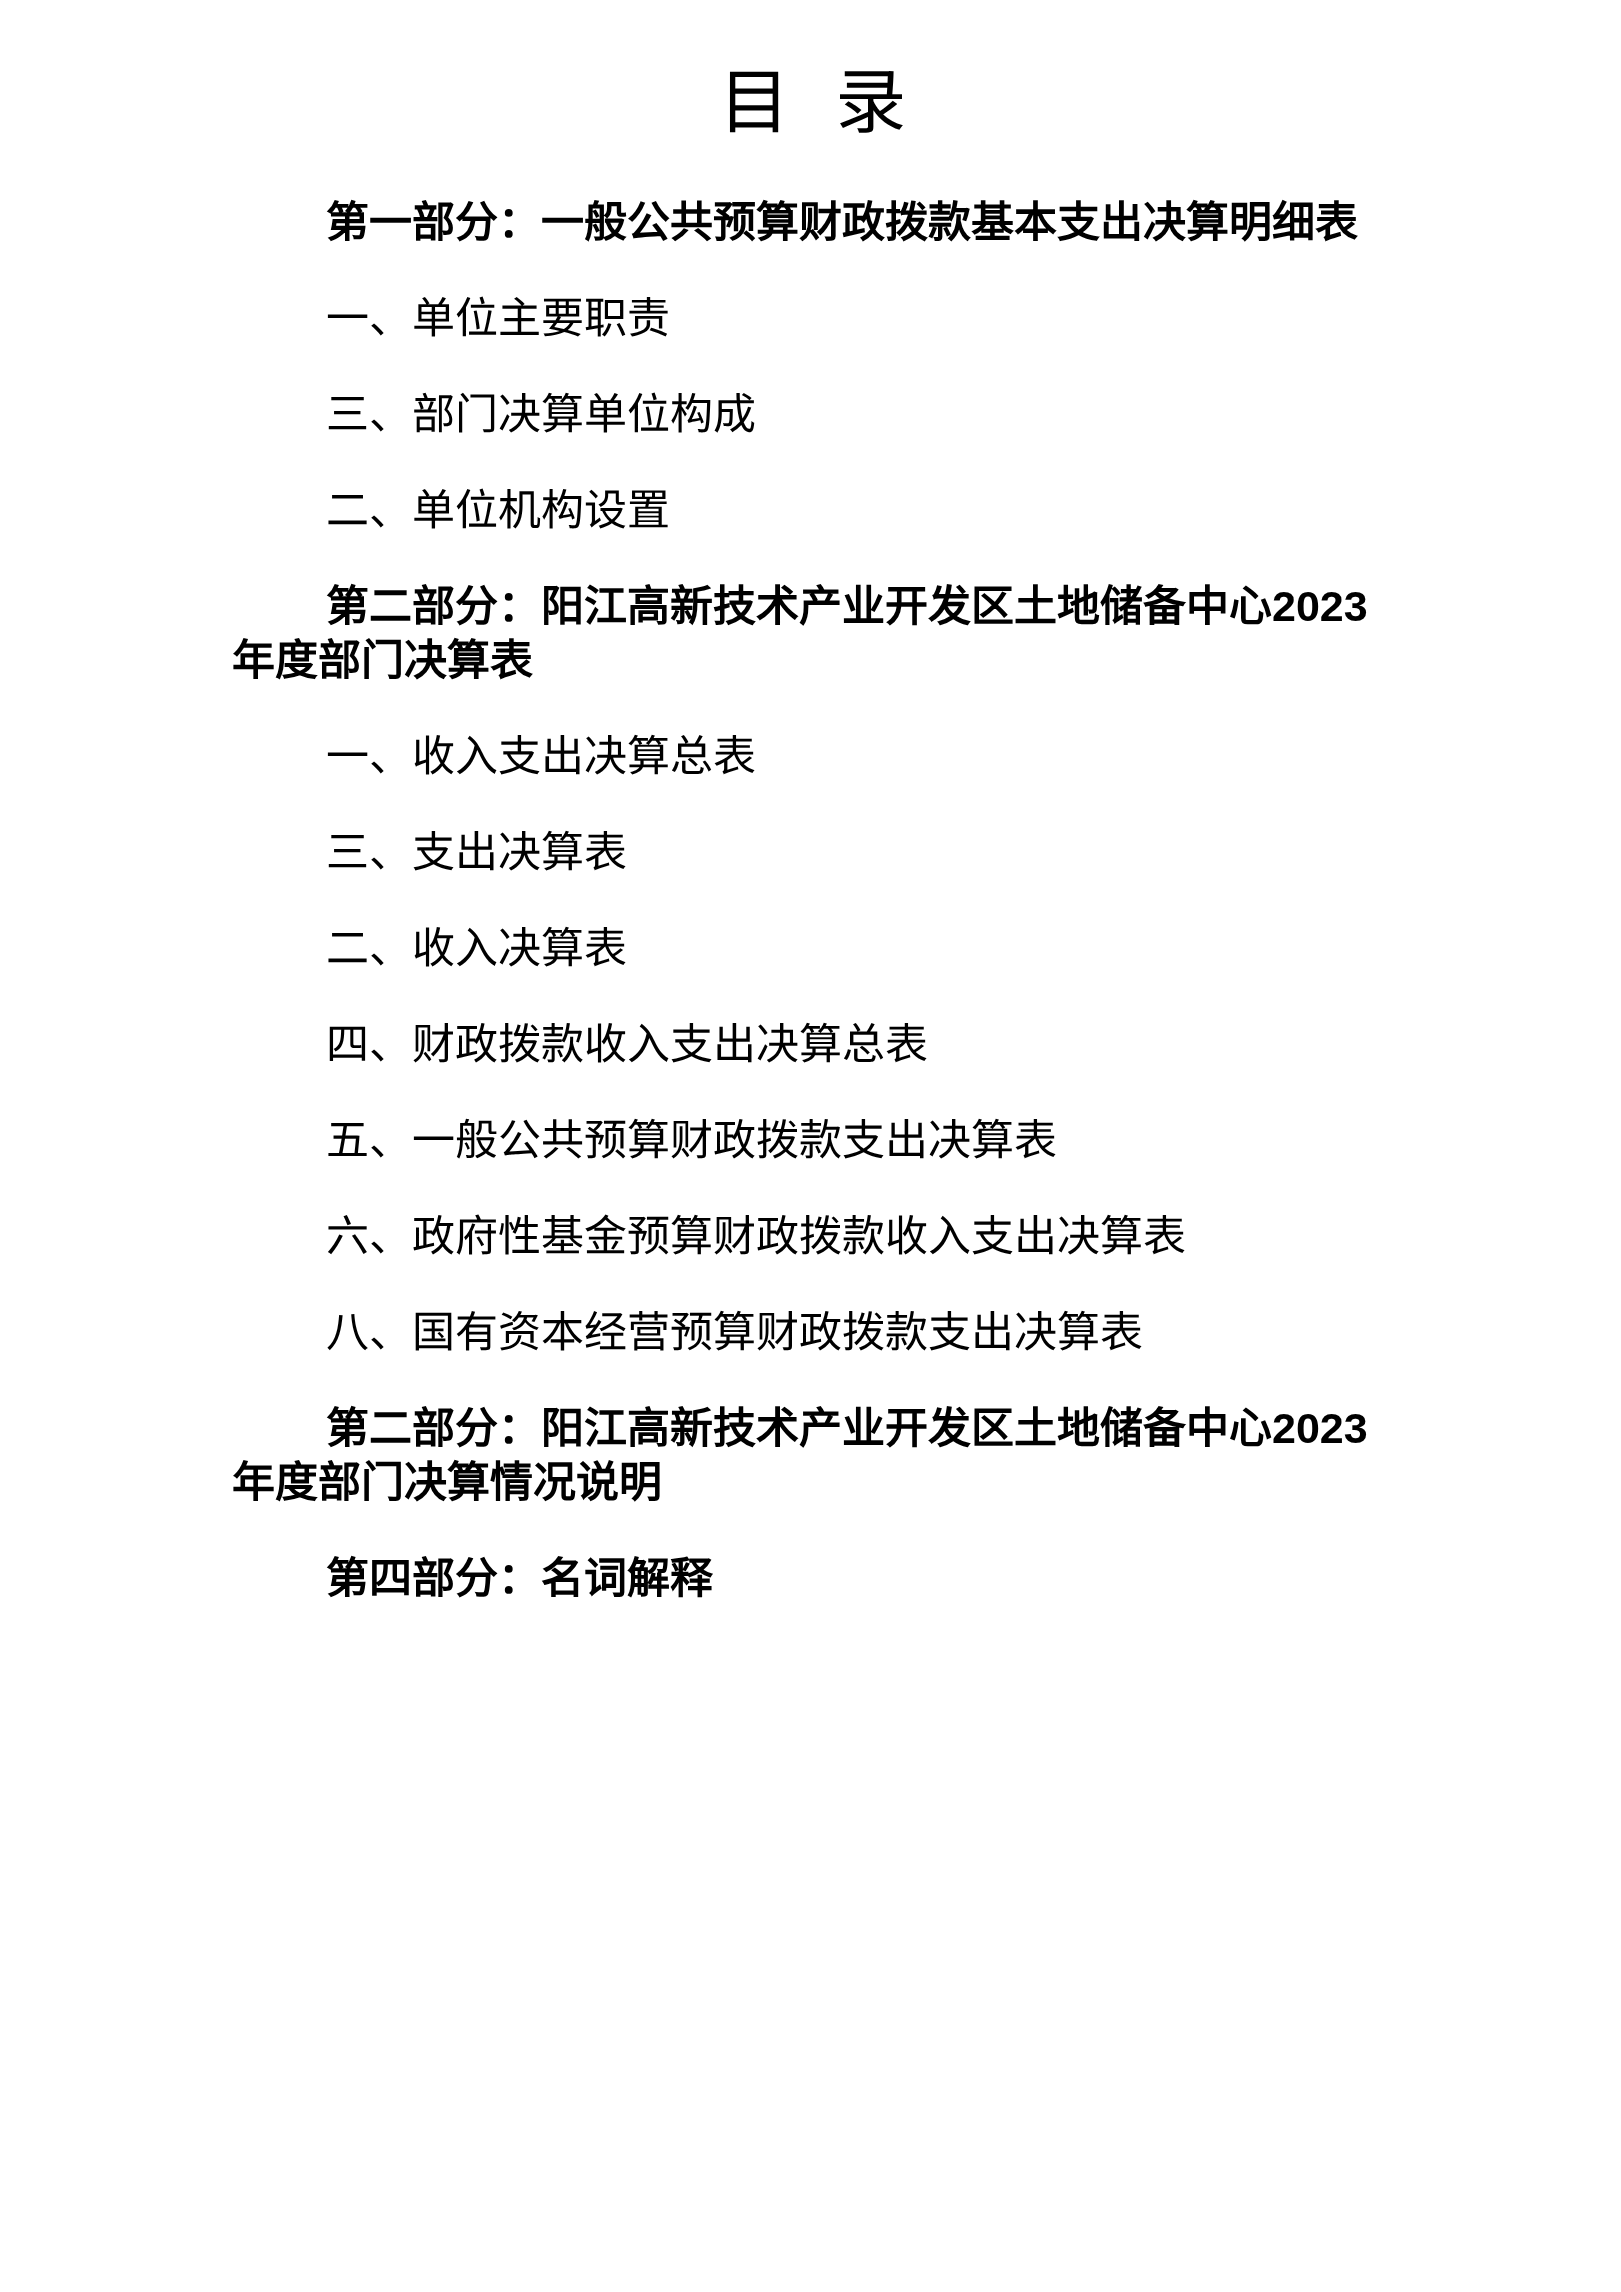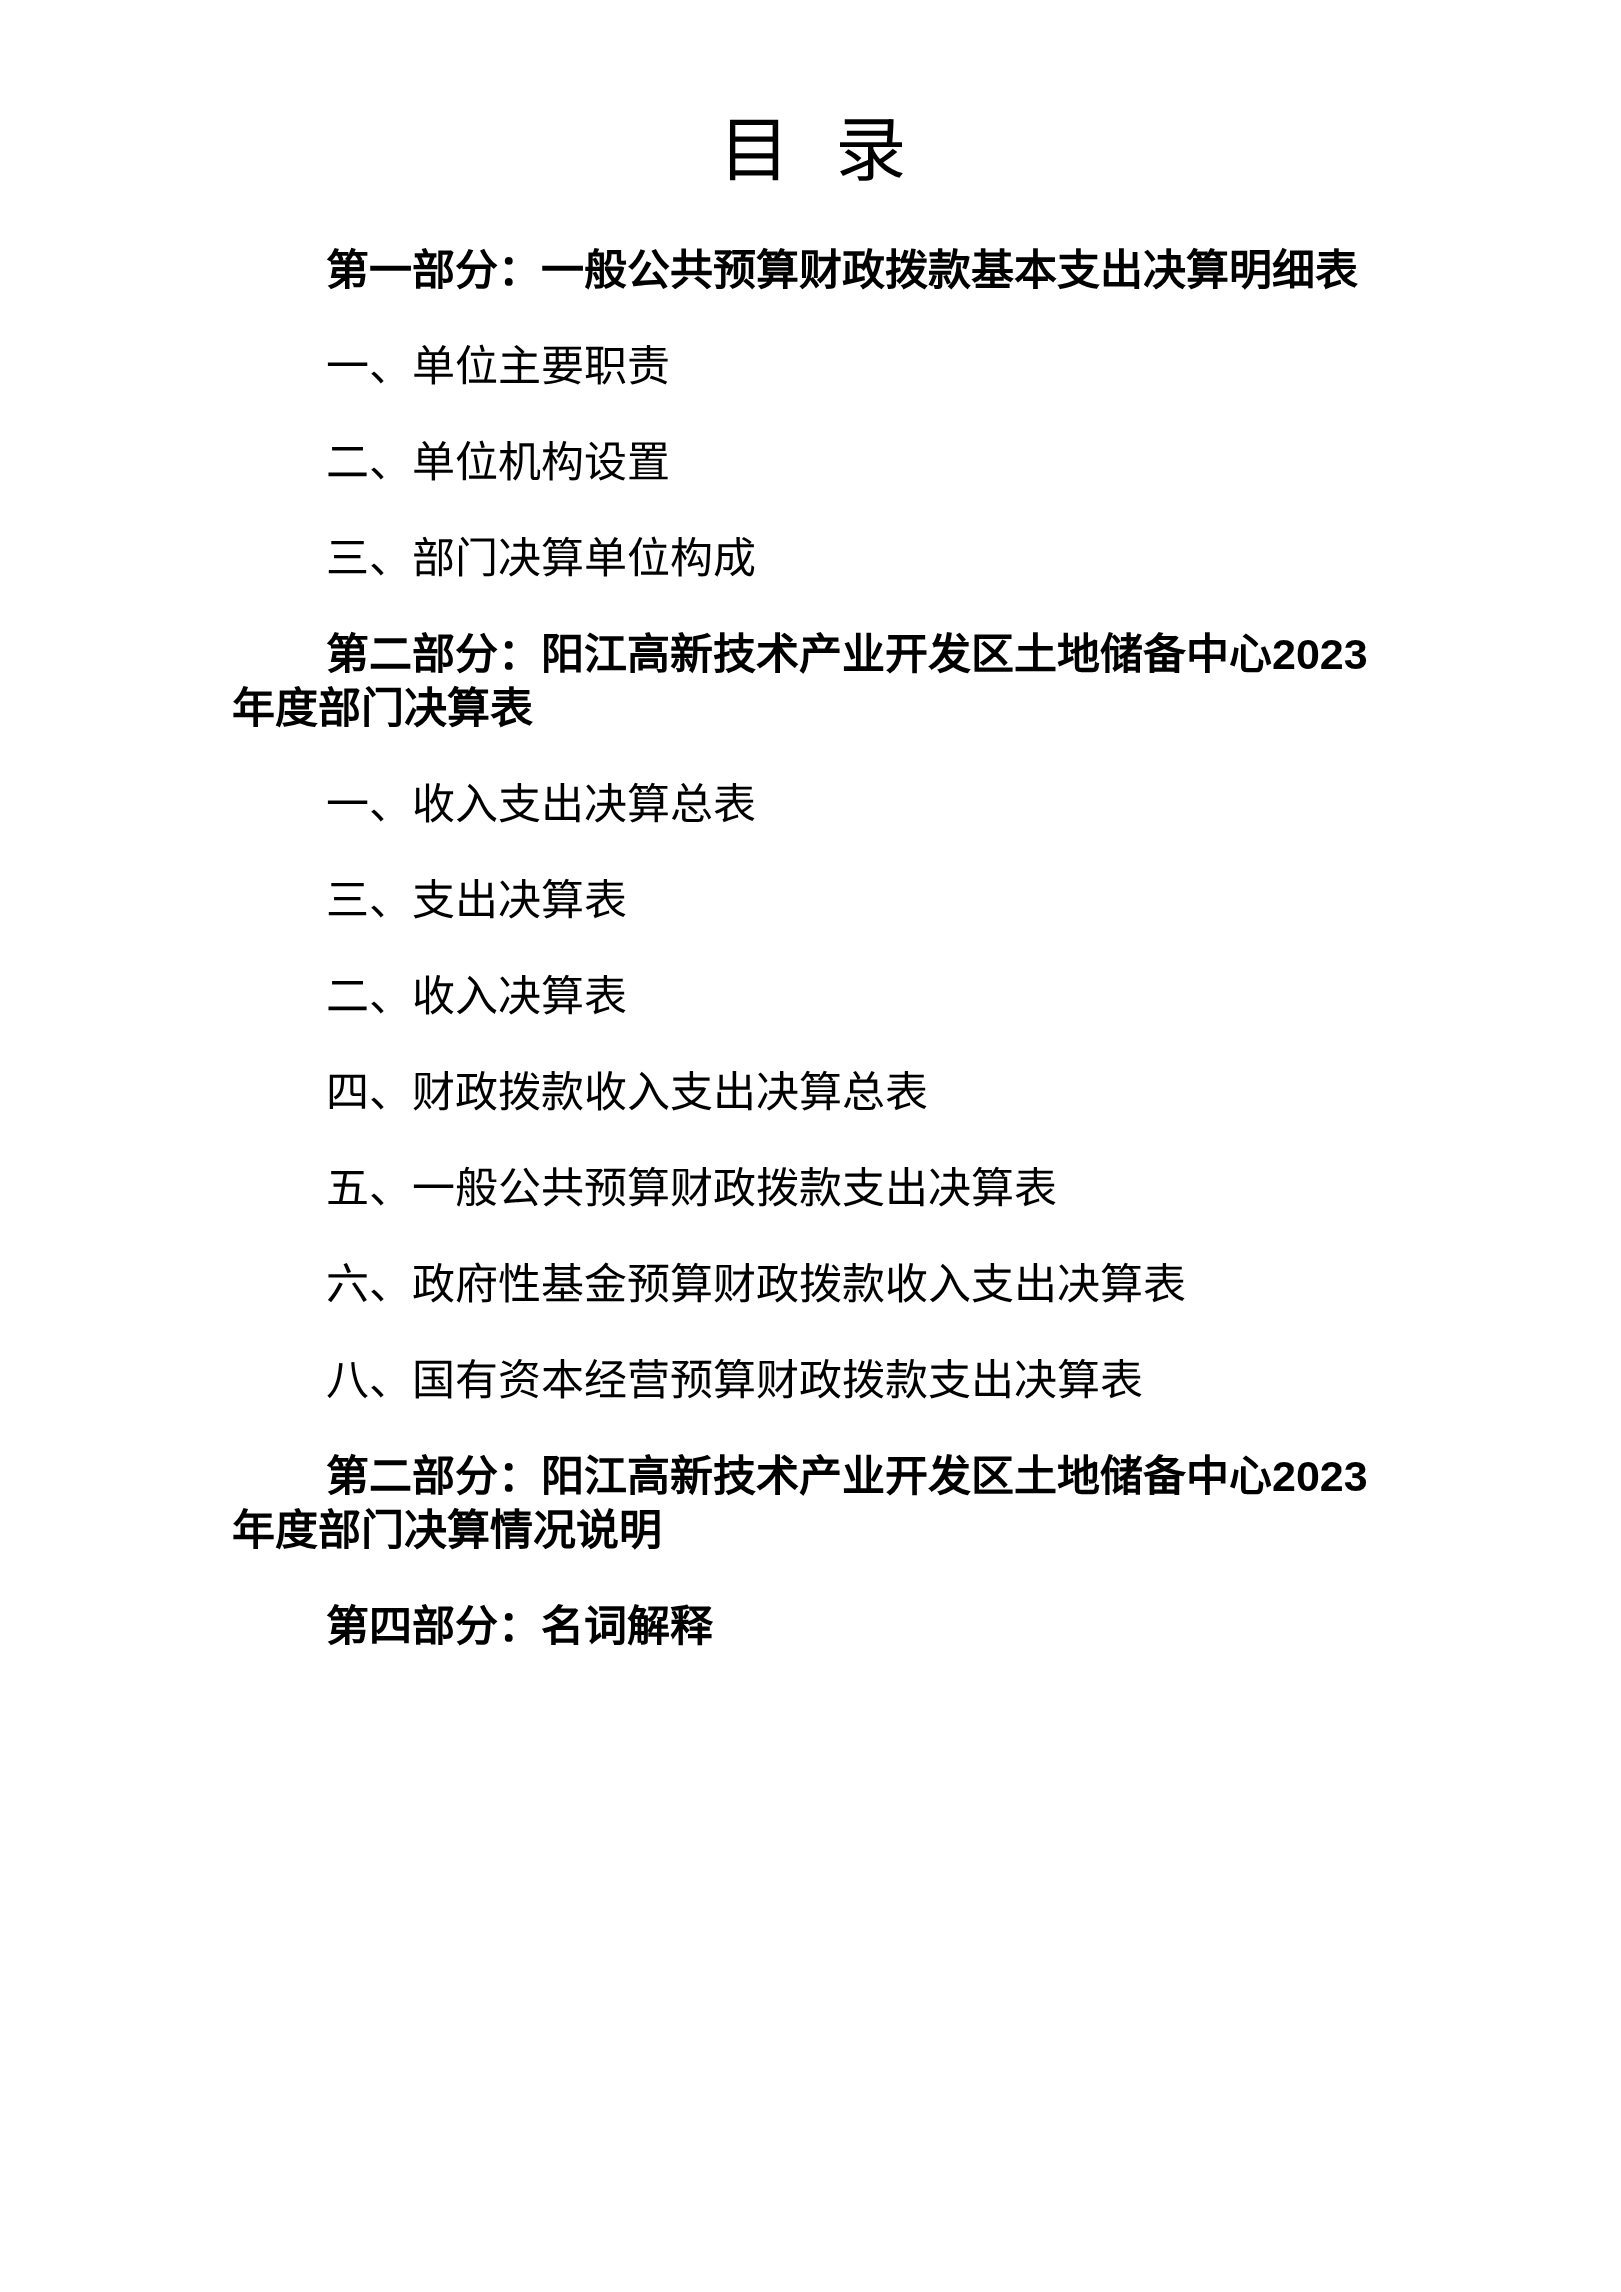--- a/index.html
+++ b/index.html
@@ -7,21 +7,21 @@
     padding: 0;
     background: #ffffff;
   }
   .page {
     position: relative;
     width: 1621px;
     height: 2293px;
     box-sizing: border-box;
     background: #ffffff;
     color: #000000;
-    padding: 114px 226px 0 232px;
+    padding: 66px 226px 0 232px;
     font-family: "Liberation Sans", sans-serif;
     overflow: hidden;
   }
   .doc-title {
     font-size: 71px;
     line-height: 74px;
     font-weight: normal;
     text-align: center;
     white-space: pre;
     letter-spacing: 2px;
@@ -44,22 +44,22 @@
 </head>
 <body>
 
 <div class="page">
 
   <h1 class="doc-title">目  录</h1>
 
   <p class="para sec-heading">第一部分：一般公共预算财政拨款基本支出决算明细表</p>
 
   <p class="para toc-item">一、单位主要职责</p>
+  <p class="para toc-item">三、部门决算单位构成</p>
   <p class="para toc-item">二、单位机构设置</p>
-  <p class="para toc-item">三、部门决算单位构成</p>
 
   <p class="para sec-heading">第二部分：阳江高新技术产业开发区土地储备中心2023年度部门决算表</p>
 
   <p class="para toc-item">一、收入支出决算总表</p>
   <p class="para toc-item">三、支出决算表</p>
   <p class="para toc-item">二、收入决算表</p>
   <p class="para toc-item">四、财政拨款收入支出决算总表</p>
   <p class="para toc-item">五、一般公共预算财政拨款支出决算表</p>
   <p class="para toc-item">六、政府性基金预算财政拨款收入支出决算表</p>
   <p class="para toc-item">八、国有资本经营预算财政拨款支出决算表</p>

